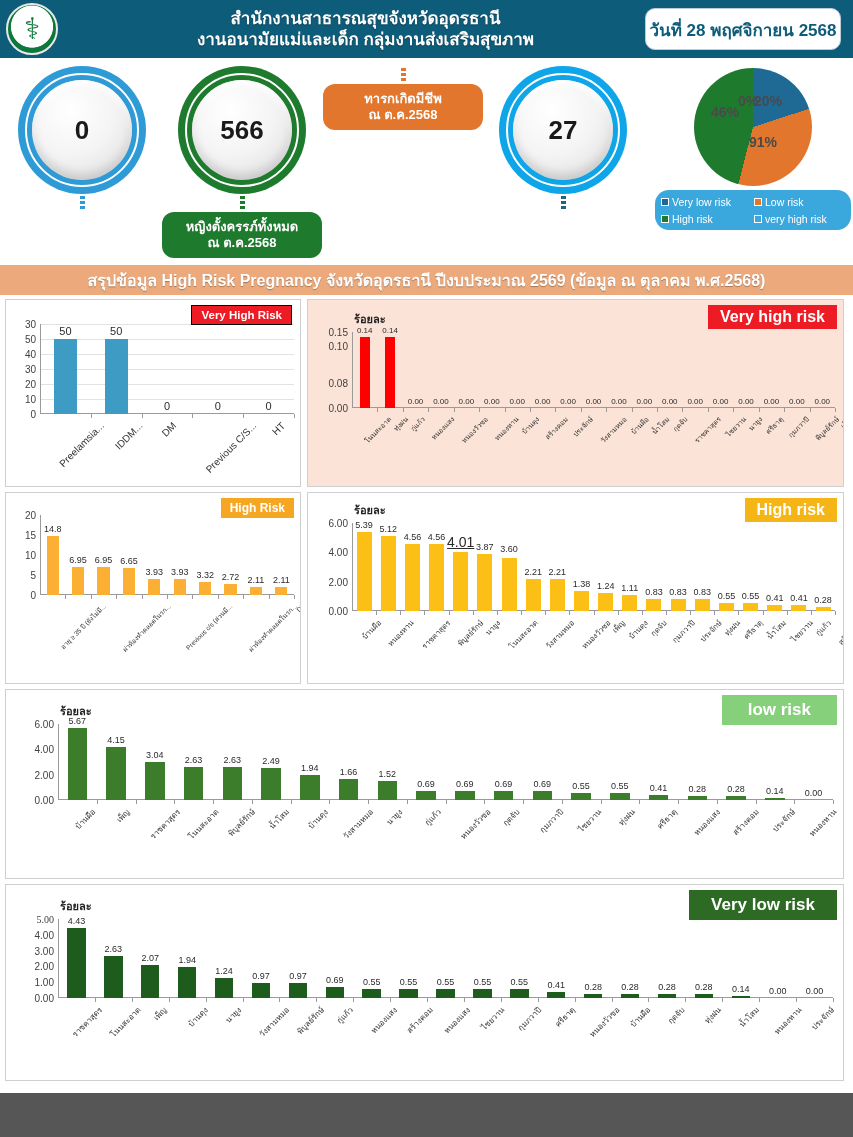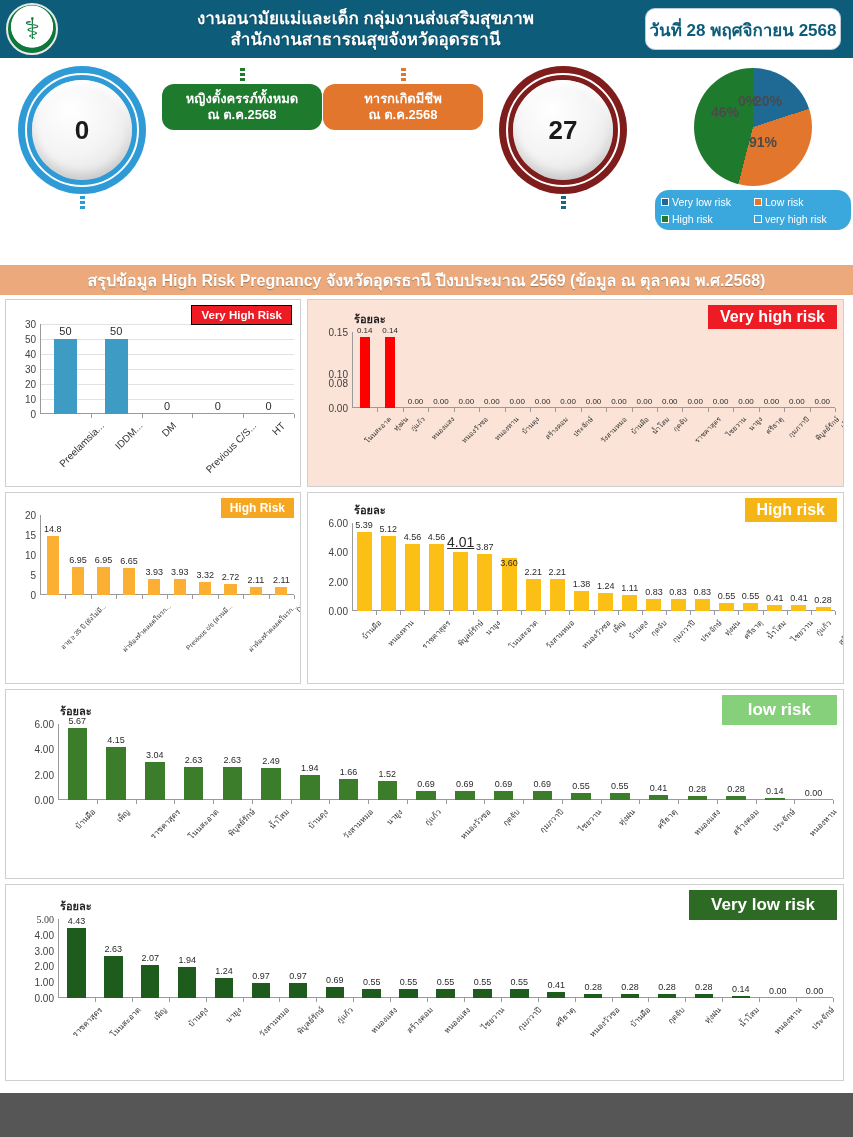--- a/index.html
+++ b/index.html
@@ -167,40 +167,43 @@
   .footer { position:absolute; left:0; bottom:0; width:853px; height:44px; background:#565656; }
 </style>
 </head>
 <body>
 
 <div class="header">
   <div class="logo">
     <span class="caduceus">⚕</span>
   </div>
   <div class="header-title">
+    <div>สำนักงานสาธารณสุขจังหวัดอุดรธานี</div>
     <div>งานอนามัยแม่และเด็ก  กลุ่มงานส่งเสริมสุขภาพ</div>
-    <div>สำนักงานสาธารณสุขจังหวัดอุดรธานี</div>
   </div>
   <div class="date-chip">วันที่ 28 พฤศจิกายน 2568</div>
 </div>
 
 <div class="kpi-strip">
 
   <div class="kpi k0">
     <div class="ring" style="background:#2e9bd6;">
       <div class="inner">0</div>
     </div>
     <div class="dots">
       <i style="background:#2e9bd6"></i>
         <i style="background:#2e9bd6"></i>
         <i style="background:#2e9bd6"></i>
     </div>
   </div>
 
   <div class="kpi k1">
+    <div class="ring" style="background:#1e7b2e;">
+      <div class="inner">566</div>
+    </div>
     <div class="dots">
       <i style="background:#1e7b2e"></i>
         <i style="background:#1e7b2e"></i>
         <i style="background:#1e7b2e"></i>
     </div>
     <div class="pill" style="background:#1e7b2e;">
       <div>
         <span>หญิงตั้งครรภ์ทั้งหมด</span><br>
         <span>ณ ต.ค.2568</span>
       </div>
@@ -215,21 +218,21 @@
     </div>
     <div class="pill" style="background:#e2762c;">
       <div>
         <span>ทารกเกิดมีชีพ</span><br>
         <span>ณ ต.ค.2568</span>
       </div>
     </div>
   </div>
 
   <div class="kpi k3">
-    <div class="ring" style="background:#7f1d1d;">
+    <div class="ring" style="background:#0ea5e9;">
       <div class="inner">27</div>
     </div>
     <div class="dots">
       <i style="background:#1e6584"></i>
         <i style="background:#1e6584"></i>
         <i style="background:#1e6584"></i>
     </div>
   </div>
 
   <div class="pie-box">
@@ -331,21 +334,21 @@
           </div>
         </div>
     </div>
     <div class="panel tint" style="width:537px;height:188px;">
       <div class="badge vhr-b">Very high risk</div>
       <div class="chart" id="c1">
           <div class="ylabel-unit" style="left: 46px; top: 10px;">ร้อยละ</div>
           <div class="plot" style="left: 44px; top: 32px; width: 483px; height: 76px;">
             <div class="ytick" style="top: 76px;">0.00</div>
             <div class="ytick" style="top: 50.6667px;">0.08</div>
-            <div class="ytick" style="top: 42px;">0.10</div>
+            <div class="ytick" style="top: 14px;">0.10</div>
             <div class="ytick" style="top: 0px;">0.15</div>
             <div class="axis-line" style="bottom: 0px;"></div>
             <div style="position: absolute; left: 0px; top: 0px; bottom: 0px; width: 1px; background: rgb(154, 154, 154);"></div>
             <div class="bars">
               <div class="bcell">
                 <div class="dlabel" style="font-size: 8px; bottom: 72.9333px;">0.14</div>
                 <div class="bar" style="height: 70.9333px; background: rgb(254, 0, 0); width: 40%;"></div>
               </div>
               <div class="bcell">
                 <div class="dlabel" style="font-size: 8px; bottom: 72.9333px;">0.14</div>
@@ -620,21 +623,21 @@
               </div>
               <div class="bcell">
                 <div class="dlabel" style="font-size: 14px; bottom: 60.8133px; text-decoration: underline;">4.01</div>
                 <div class="bar" style="height: 58.8133px; background: rgb(251, 191, 22); width: 62%;"></div>
               </div>
               <div class="bcell">
                 <div class="dlabel" style="font-size: 9px; bottom: 58.76px;">3.87</div>
                 <div class="bar" style="height: 56.76px; background: rgb(251, 191, 22); width: 62%;"></div>
               </div>
               <div class="bcell">
-                <div class="dlabel" style="font-size: 9px; bottom: 43px;">3.60</div>
+                <div class="dlabel" style="font-size: 9px; bottom: 57px;">3.60</div>
                 <div class="bar" style="height: 52.8px; background: rgb(251, 191, 22); width: 62%;"></div>
               </div>
               <div class="bcell">
                 <div class="dlabel" style="font-size: 9px; bottom: 34.4133px;">2.21</div>
                 <div class="bar" style="height: 32.4133px; background: rgb(251, 191, 22); width: 62%;"></div>
               </div>
               <div class="bcell">
                 <div class="dlabel" style="font-size: 9px; bottom: 34.4133px;">2.21</div>
                 <div class="bar" style="height: 32.4133px; background: rgb(251, 191, 22); width: 62%;"></div>
               </div>

